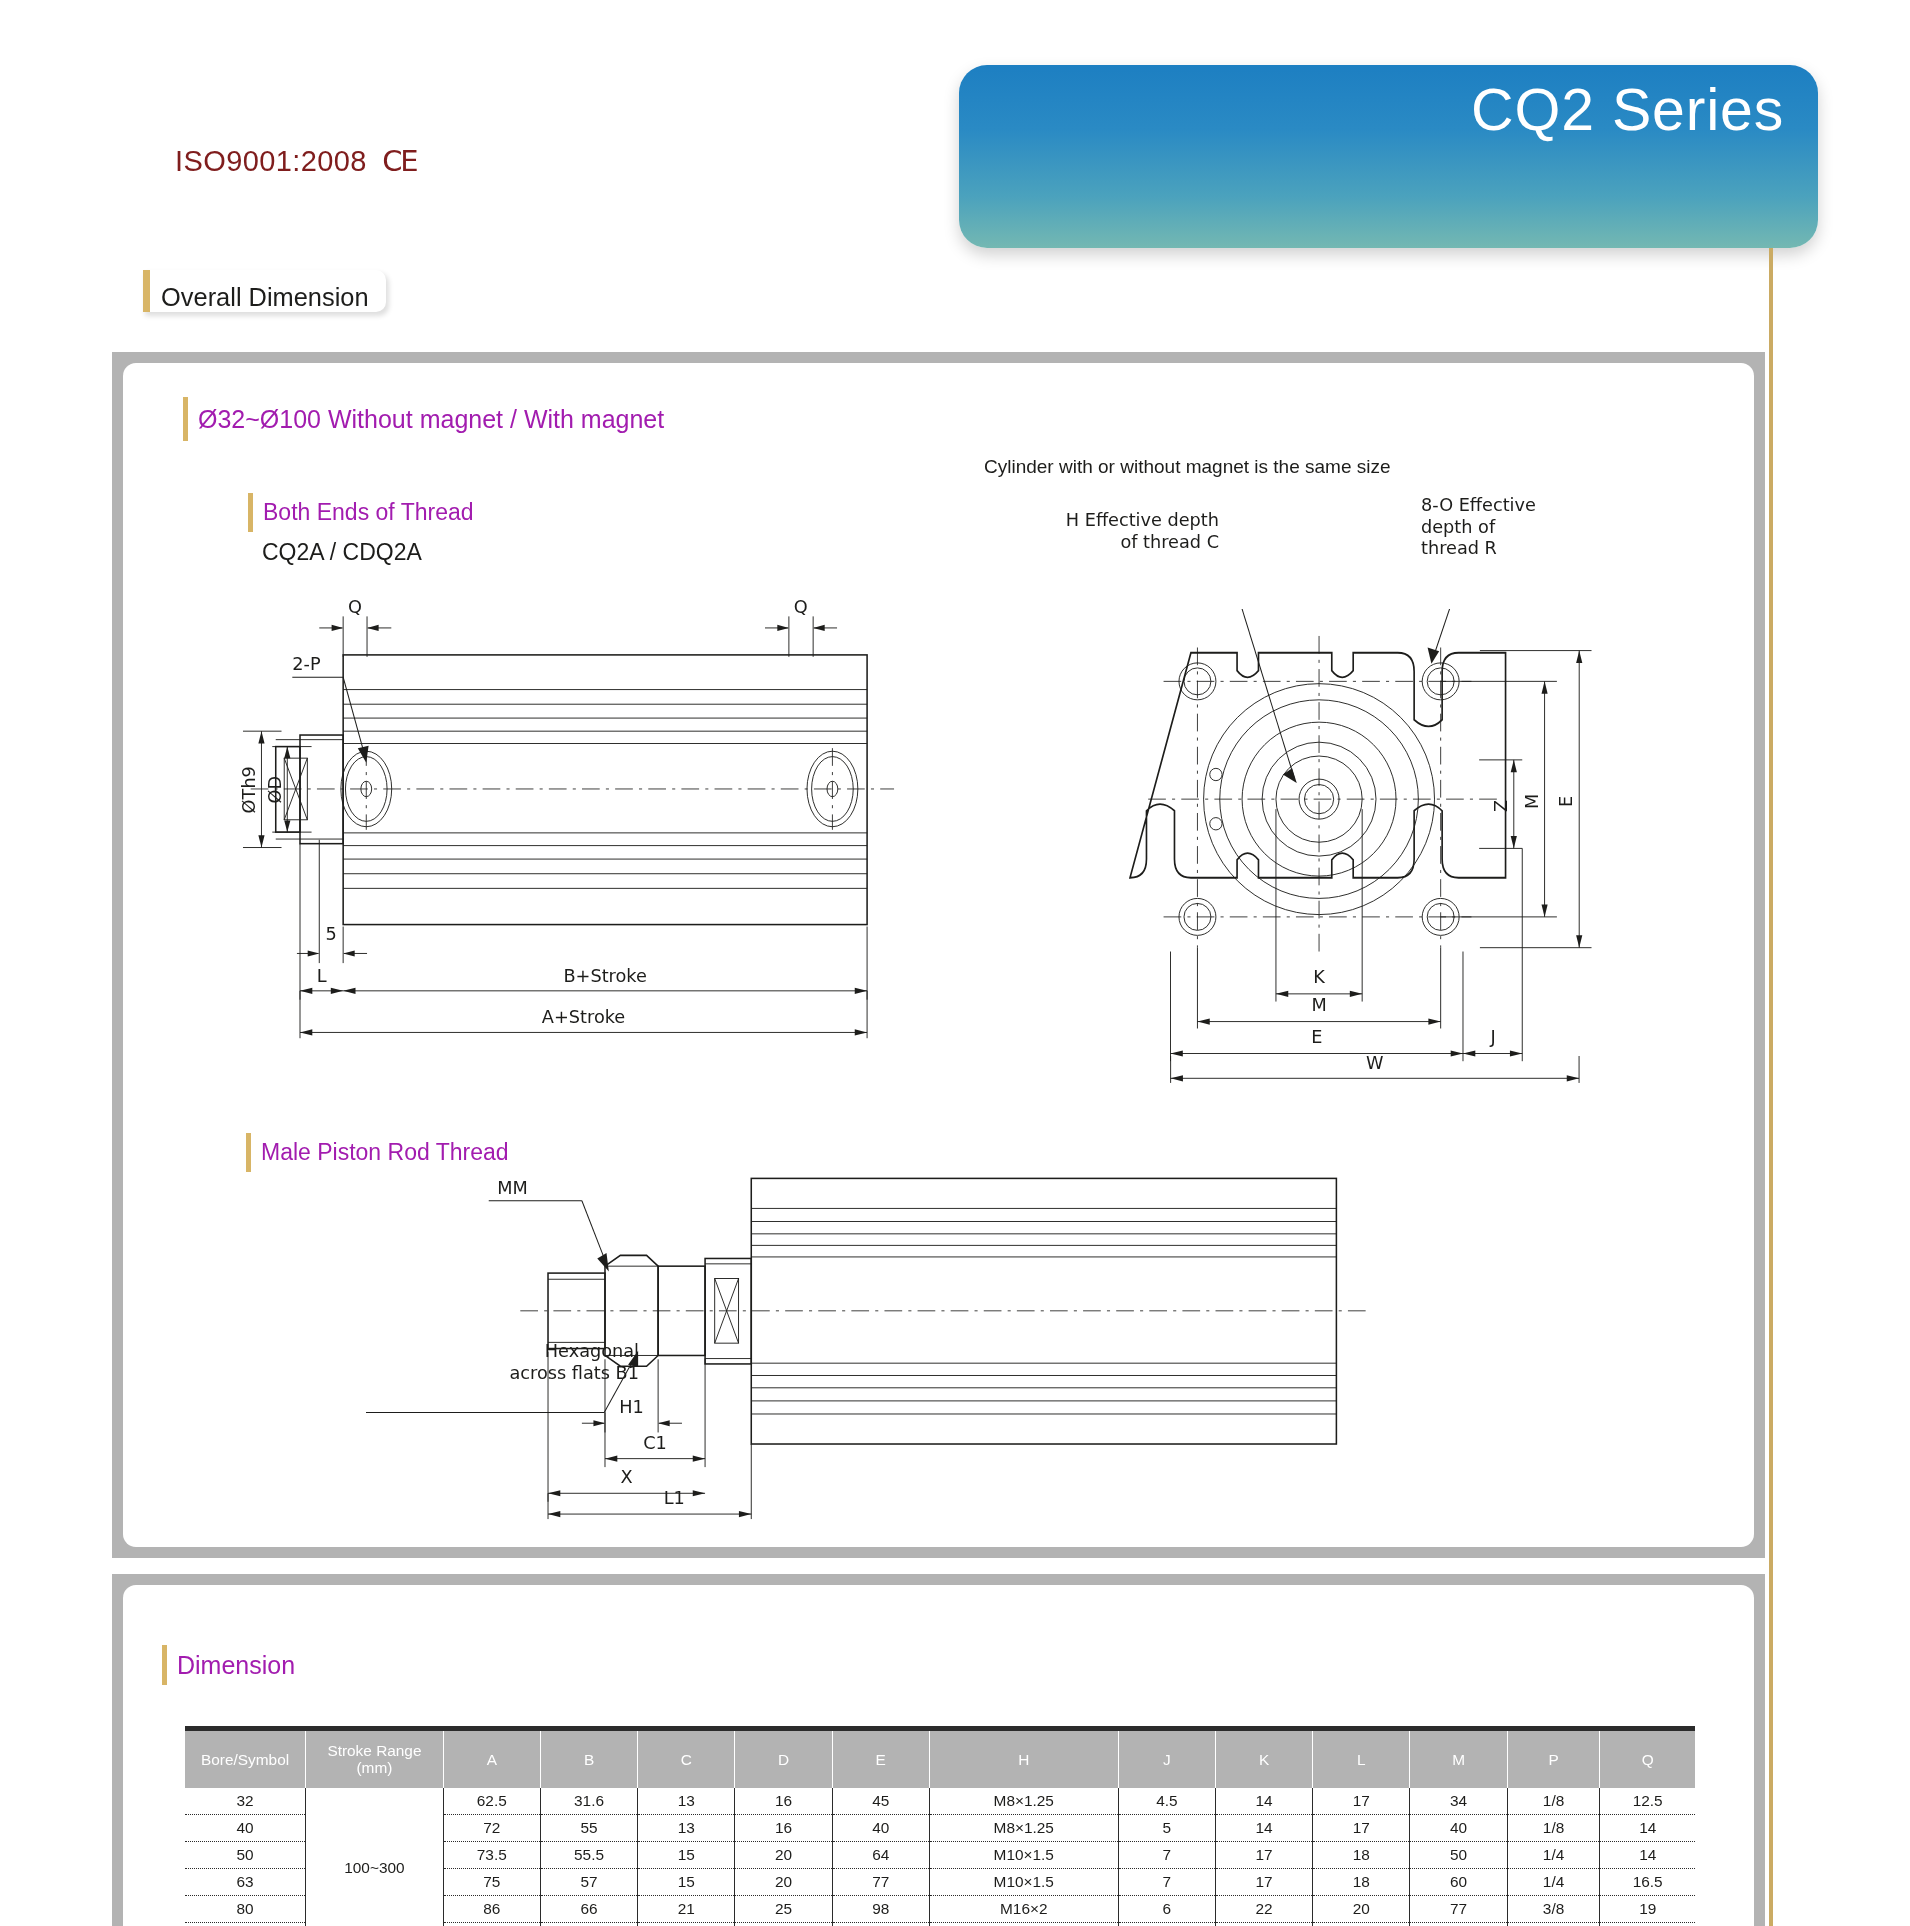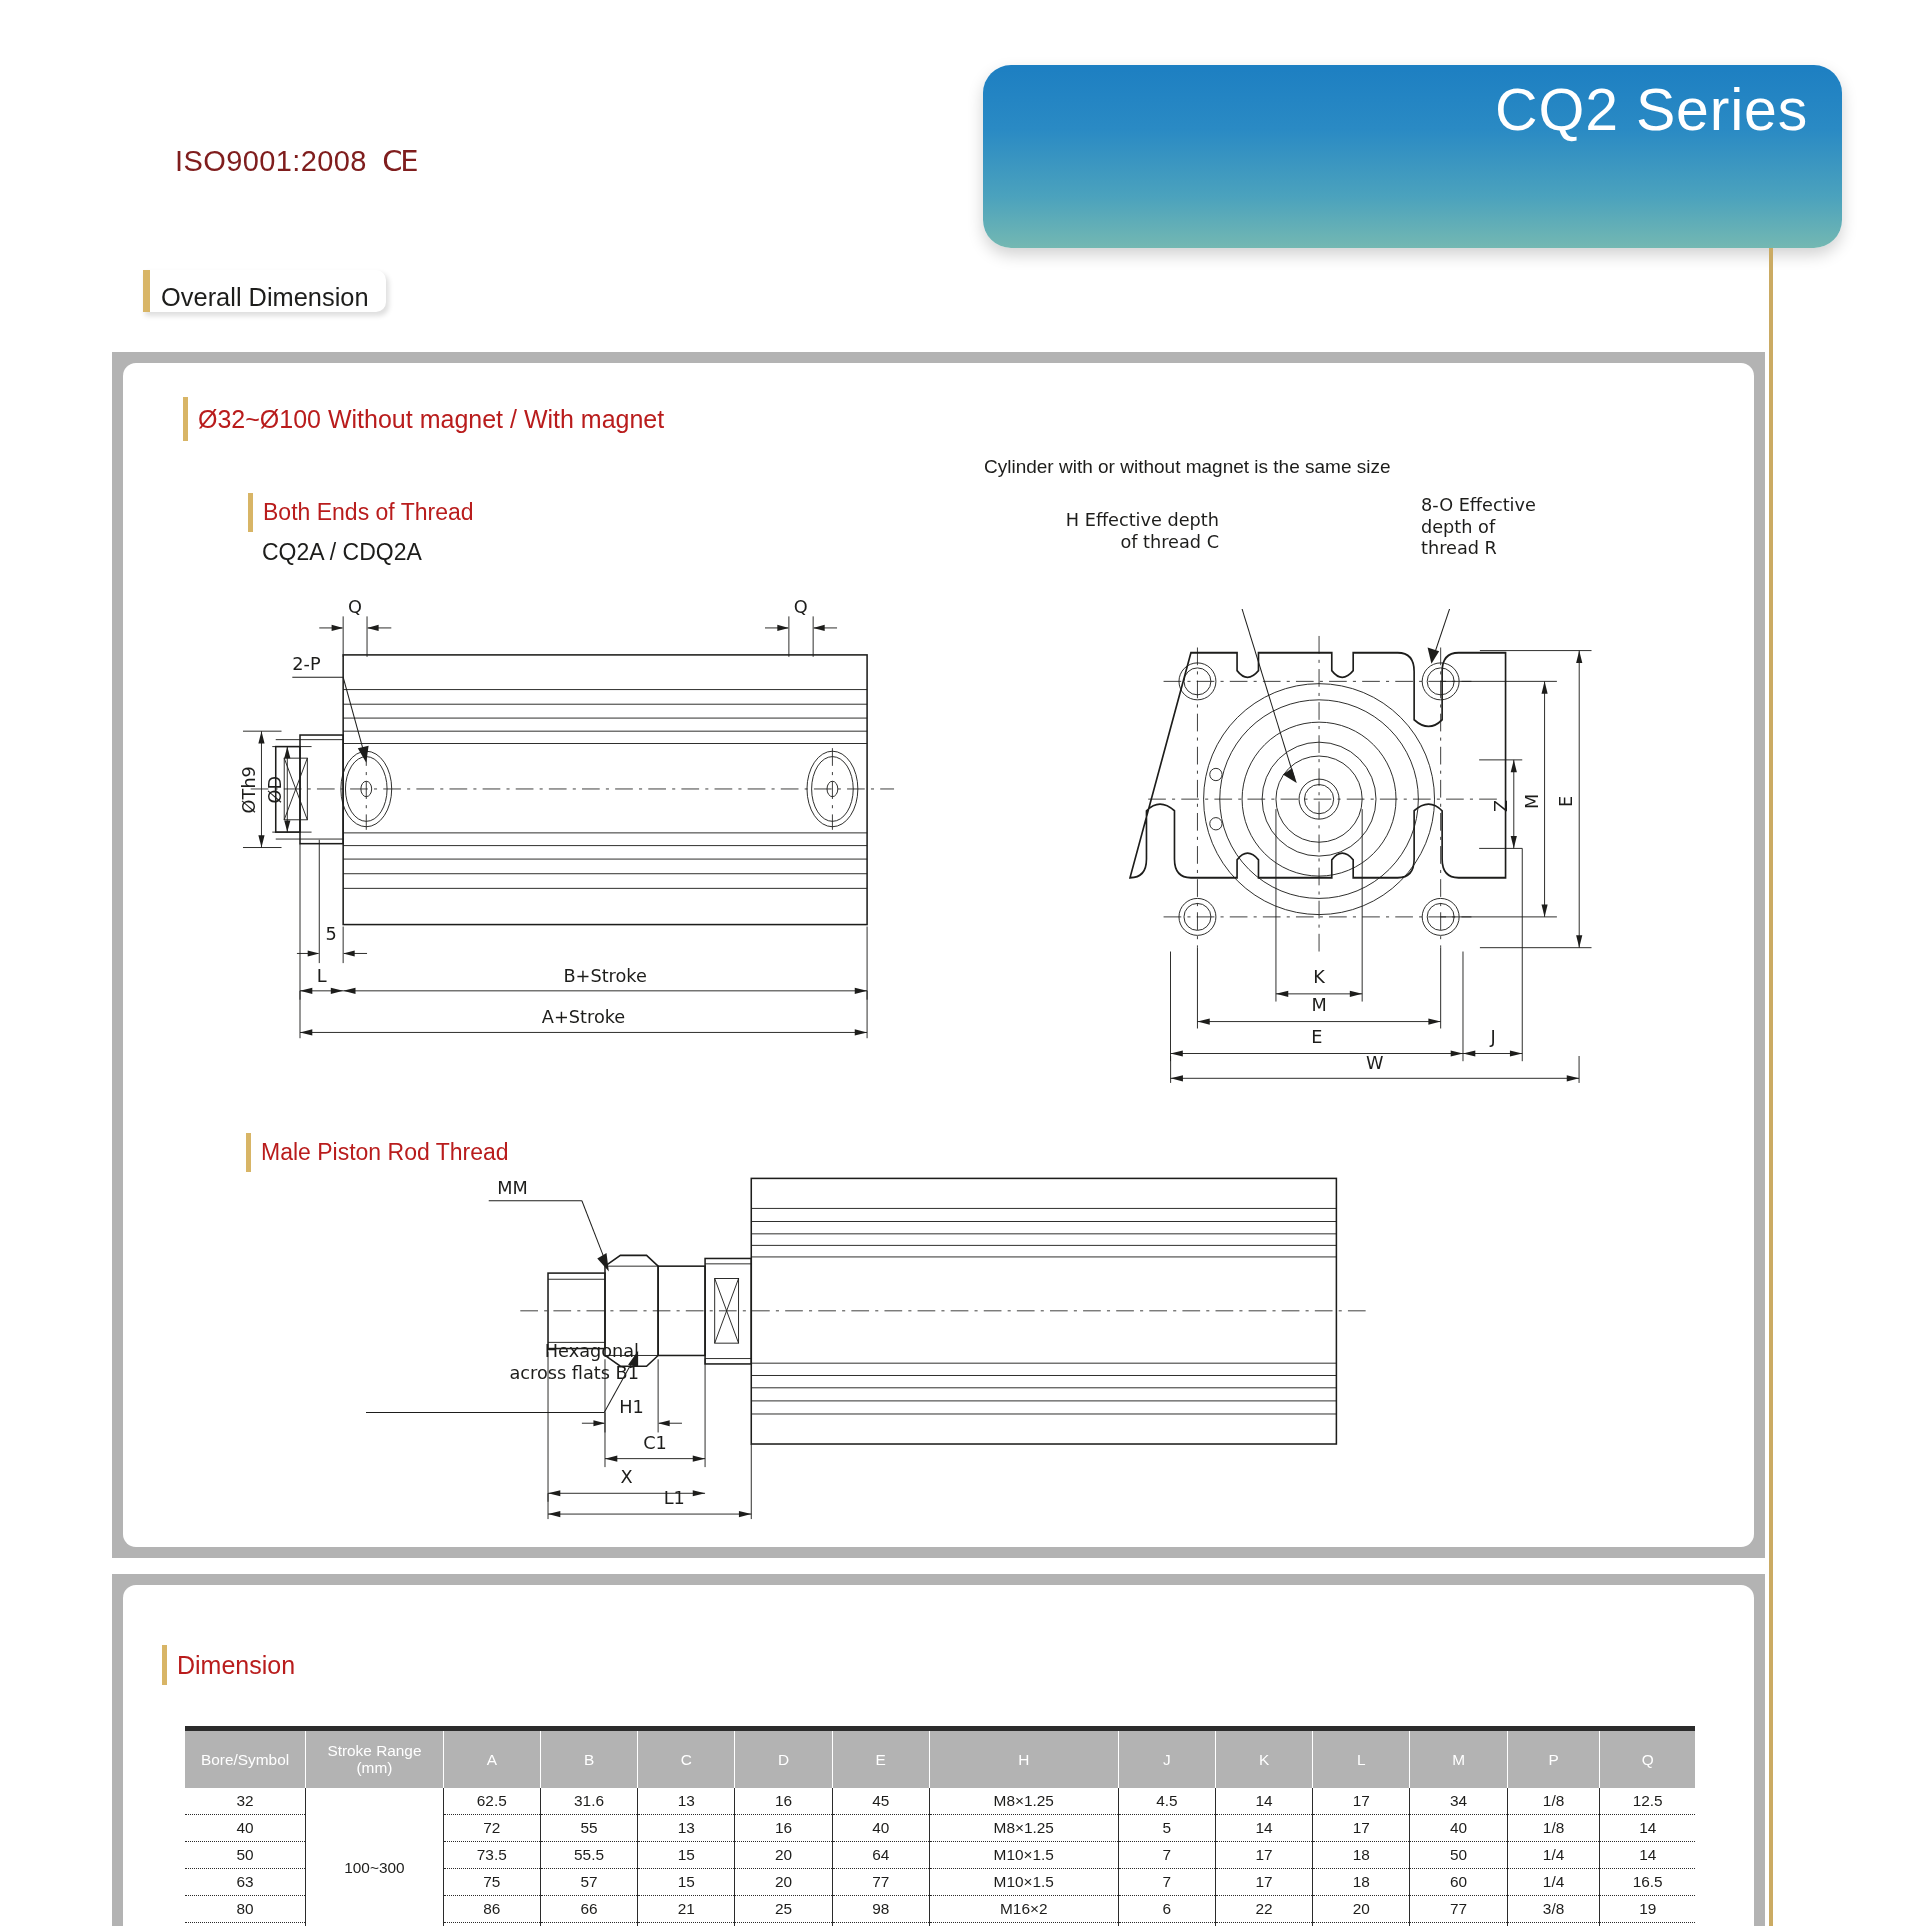--- a/index.html
+++ b/index.html
@@ -13,21 +13,21 @@
   .iso-line{
     position:absolute;left:175px;top:144px;
     font-size:29px;color:#7f1d1d;letter-spacing:0.4px;white-space:nowrap;
   }
   .ce-mark{
     display:inline-block;margin-left:15.4px;font-family:"DejaVu Sans",sans-serif;
     font-size:29px;letter-spacing:-2.3px;
   }
 
   .title-banner{
-    position:absolute;left:983px;top:65px;width:859px;height:183px;
+    position:absolute;left:959px;top:65px;width:859px;height:183px;
     border-radius:28px;
     background:linear-gradient(180deg,#1d7fc2 0%,#2a8ac4 35%,#4ba2bd 72%,#74b8b2 100%);
     box-shadow:0 7px 16px rgba(0,0,0,.18);
     overflow:hidden;
   }
   .title-banner .t1{
     position:absolute;right:34px;top:10.8px;color:#ffffff;
     font-size:59px;font-weight:400;letter-spacing:0.8px;white-space:nowrap;
   }
   .title-banner .t2{
@@ -54,21 +54,21 @@
     position:absolute;background:#b3b3b3;
   }
   .panel .inner{
     position:absolute;left:10.8px;top:10.8px;right:10.8px;bottom:10.8px;
     background:#ffffff;border-radius:13px;
   }
 
   
   .gold-head{position:absolute;display:flex;align-items:center;}
   .gold-head .gb{width:5px;background:#d8b566;margin-right:10px;flex:0 0 auto;}
-  .gold-head .gt{font-size:23px;color:#b91c1c;white-space:nowrap;line-height:1.15;}
+  .gold-head .gt{font-size:23px;color:#a21caf;white-space:nowrap;line-height:1.15;}
 
   .note{
     position:absolute;font-size:19px;color:#1d1d1b;white-space:nowrap;
   }
   .note-blk{
     position:absolute;font-size:17.7px;color:#1d1d1b;line-height:1.22;
     font-family:"DejaVu Sans", sans-serif;
   }
   .note-blk.rgt{text-align:right;}
 

